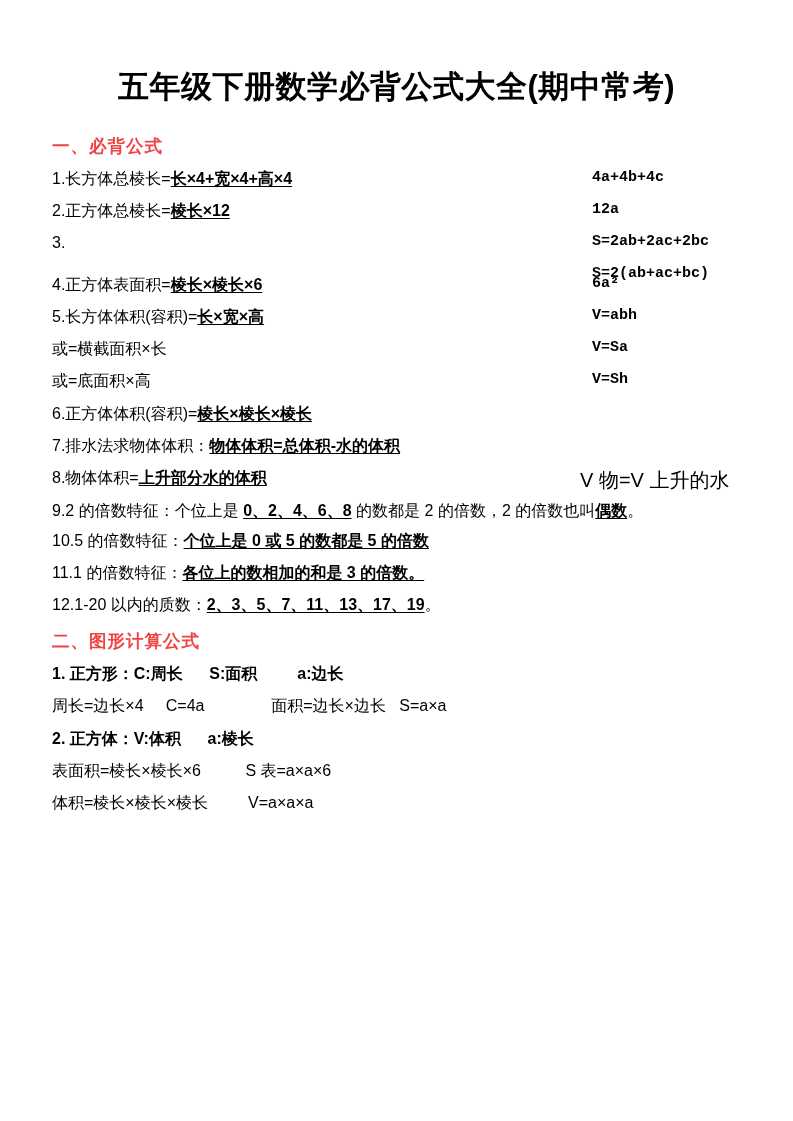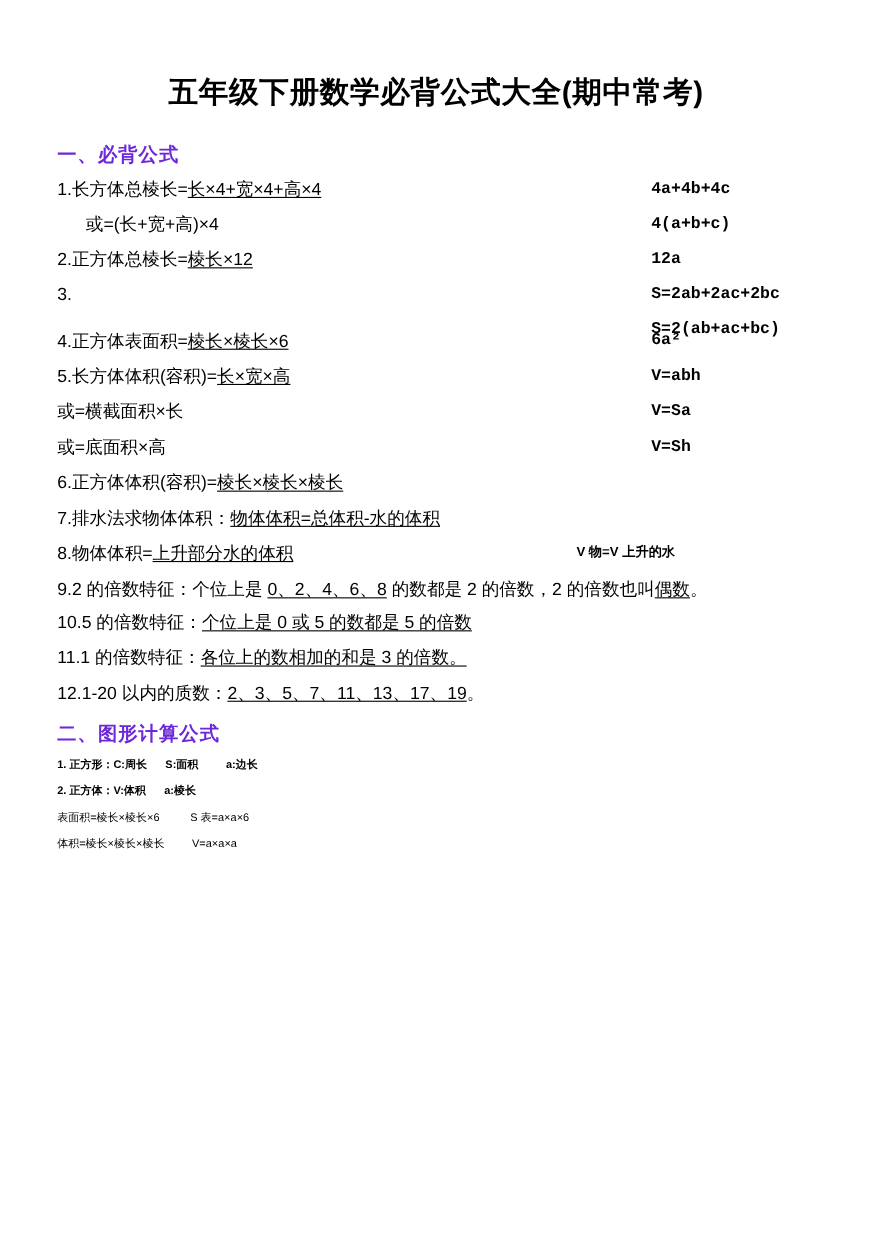--- a/index.html
+++ b/index.html
@@ -17,28 +17,28 @@
   }
   .page {
     position: relative;
     width: 793px;
     height: 1121px;
     box-sizing: border-box;
     padding: 0 52px;
   }
   .doc-title {
     text-align: center;
-    font-size: 27px;
+    font-size: 31px;
     font-weight: bold;
     letter-spacing: 0.5px;
     margin-top: 66px;
     margin-bottom: 26px;
   }
   .section-heading {
-    color: #6d28d9;
+    color: #ef4444;
     font-weight: bold;
     font-size: 17.5px;
     margin: 12px 0 10px 0;
     letter-spacing: 1px;
   }
   .line {
     font-size: 16px;
     line-height: 1.38;
     margin: 0 0 10px 0;
     position: relative;
@@ -47,52 +47,52 @@
   }
   .line .lead {
     white-space: pre;
   }
   .line .body {
     flex: 0 1 auto;
   }
   .u {
     text-decoration: underline;
     text-underline-offset: 2px;
-    font-weight: normal;
+    font-weight: bold;
   }
   .rhs {
     position: absolute;
     left: 540px;
     top: 0;
     font-family: "Liberation Mono", monospace;
     font-weight: bold;
     font-size: 15px;
     white-space: pre;
   }
   .rhs-far {
     position: absolute;
-    left: 472px;
+    left: 528px;
     top: 0;
-    font-weight: bold;
-    font-size: 12px;
+    font-weight: normal;
+    font-size: 20px;
     white-space: pre;
   }
   .indent {
     padding-left: 26px;
   }
   .wrapline {
     font-size: 16px;
     line-height: 1.5;
     margin: 0 0 6px 0;
   }
   .tight {
     margin-bottom: 8px;
   }
   .geo-line {
-    font-size: 10px;
+    font-size: 16px;
     line-height: 1.4;
     margin: 0 0 10px 0;
     white-space: pre;
   }
   .geo-head {
     font-weight: bold;
   }
   .block {
     position: relative;
   }
@@ -109,26 +109,20 @@
   <div class="block">
 
     <div class="line">
       <span class="lead">1.</span>
       <span class="body">
         <span>长方体总棱长=</span><span class="u">长×4+宽×4+高×4</span>
       </span>
       <span class="rhs">4a+4b+4c</span>
     </div>
 
-    <div class="line indent">
-      <span class="body">
-        <span>或=(长+宽+高)×4</span>
-      </span>
-      <span class="rhs">4(a+b+c)</span>
-    </div>
 
     <div class="line">
       <span class="lead">2.</span>
       <span class="body">
         <span>正方体总棱长=</span><span class="u">棱长×12</span>
       </span>
       <span class="rhs">12a</span>
     </div>
 
     <div class="line">
@@ -207,18 +201,19 @@
     <div class="wrapline tight">
       <span>12.</span><span>1-20 以内的质数：</span><span class="u">2、3、5、7、11、13、17、19</span><span>。</span>
     </div>
 
   </div>
 
   <div class="section-heading">二、图形计算公式</div>
 
   <div class="block">
     <div class="geo-line geo-head">1. 正方形：C:周长      S:面积         a:边长</div>
+    <div class="geo-line">周长=边长×4     C=4a               面积=边长×边长   S=a×a</div>
     <div class="geo-line geo-head">2. 正方体：V:体积      a:棱长</div>
     <div class="geo-line">表面积=棱长×棱长×6          S 表=a×a×6</div>
     <div class="geo-line">体积=棱长×棱长×棱长         V=a×a×a</div>
   </div>
 
 </div>
 
 </body></html>

